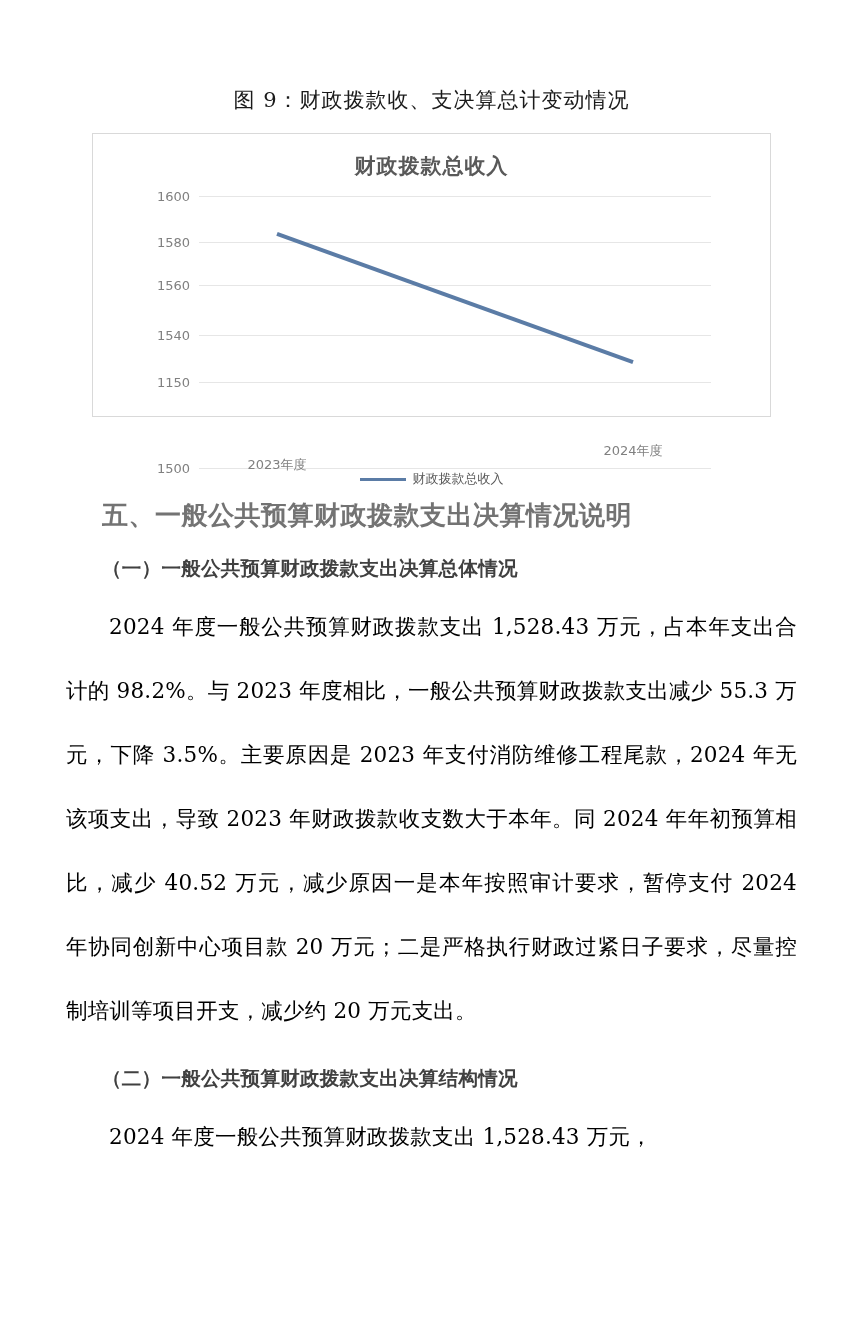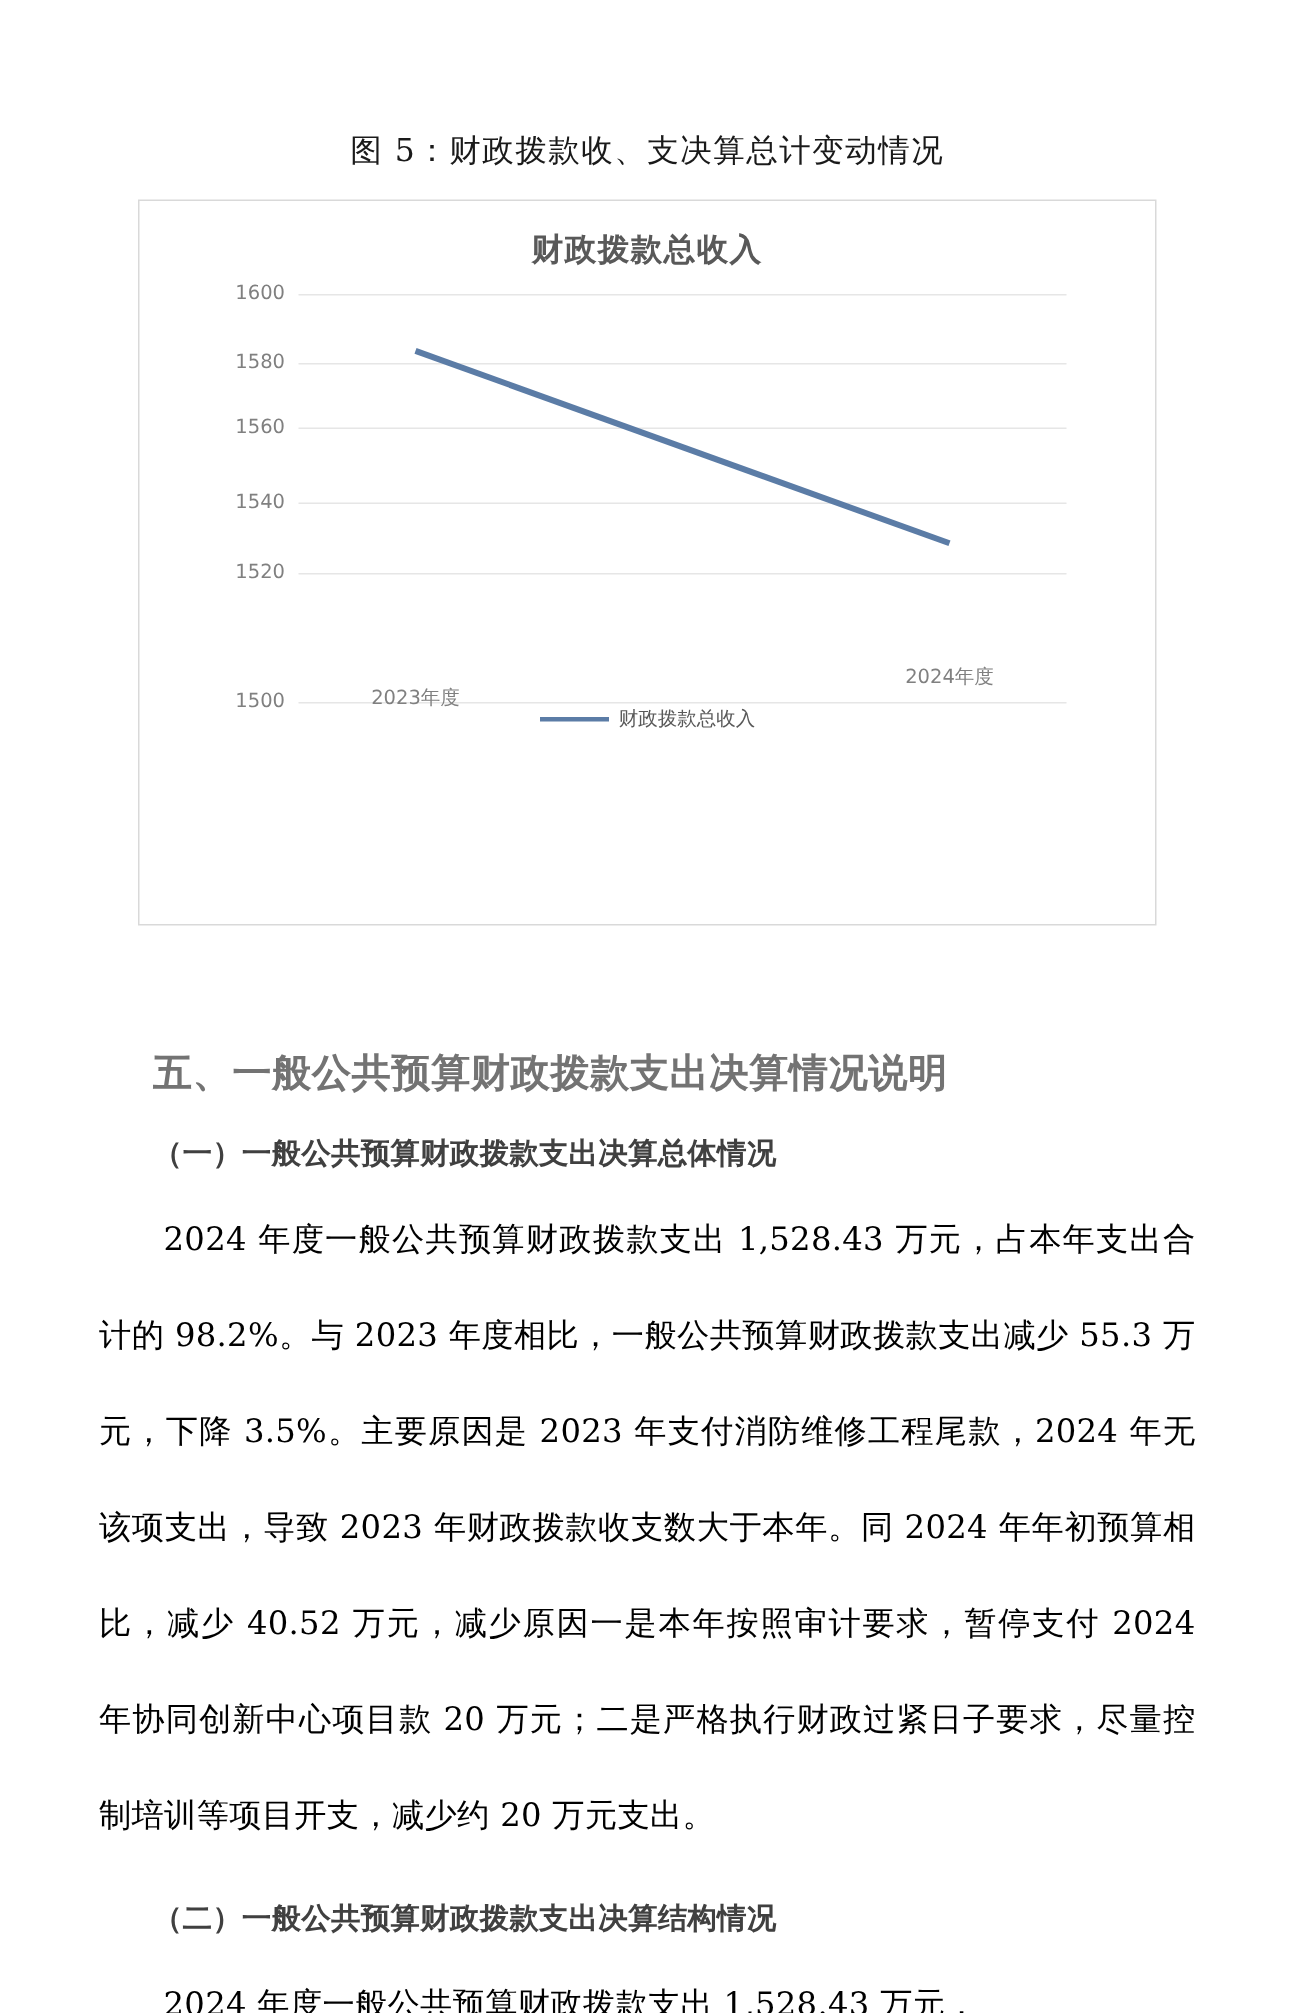--- a/index.html
+++ b/index.html
@@ -30,21 +30,21 @@
     letter-spacing: 1px;
     margin-top: 86px;
     font-family: "DejaVu Serif", serif;
     color: #1a1a1a;
   }
 
   
   .chart-box {
     margin: 19px auto 0 auto;
     width: 679px;
-    height: 484px;
+    height: 284px;
     border: 1px solid #d9d9d9;
     box-sizing: border-box;
     position: relative;
     background: #ffffff;
   }
   .chart-title {
     position: absolute;
     top: 18px;
     left: 0;
     width: 100%;
@@ -151,41 +151,41 @@
   }
   .para.last {
     white-space: nowrap;
   }
 </style>
 </head>
 <body>
 
 <div class="page">
 
-  <div class="fig-caption">图 5：财政拨款收、支决算总计变动情况</div>
+  <div class="fig-caption">图 9：财政拨款收、支决算总计变动情况</div>
 
   <div class="chart-box">
     <div class="chart-title">财政拨款总收入</div>
 
     <div class="plot">
 
       <div class="gridline" style="top:0px;">
         <span class="ytick">1600</span>
       </div>
       <div class="gridline" style="top:46.4px;">
         <span class="ytick">1580</span>
       </div>
       <div class="gridline" style="top:89px;">
         <span class="ytick">1560</span>
       </div>
       <div class="gridline" style="top:139.2px;text-align:right;">
         <span class="ytick">1540</span>
       </div>
       <div class="gridline" style="top:185.6px;">
-        <span class="ytick">1520</span>
+        <span class="ytick">1150</span>
       </div>
       <div class="gridline" style="top:232px;margin-top:40px;">
         <span class="ytick">1500</span>
       </div>
 
       <svg class="series-svg" viewBox="0 0 512 232" preserveAspectRatio="none">
         <line x1="78" y1="37.9" x2="434" y2="166.2" stroke="#5b7ca6" stroke-width="4"></line>
       </svg>
 
       <span class="xtick" style="left:78px;margin-top:28px;">2023年度</span>

